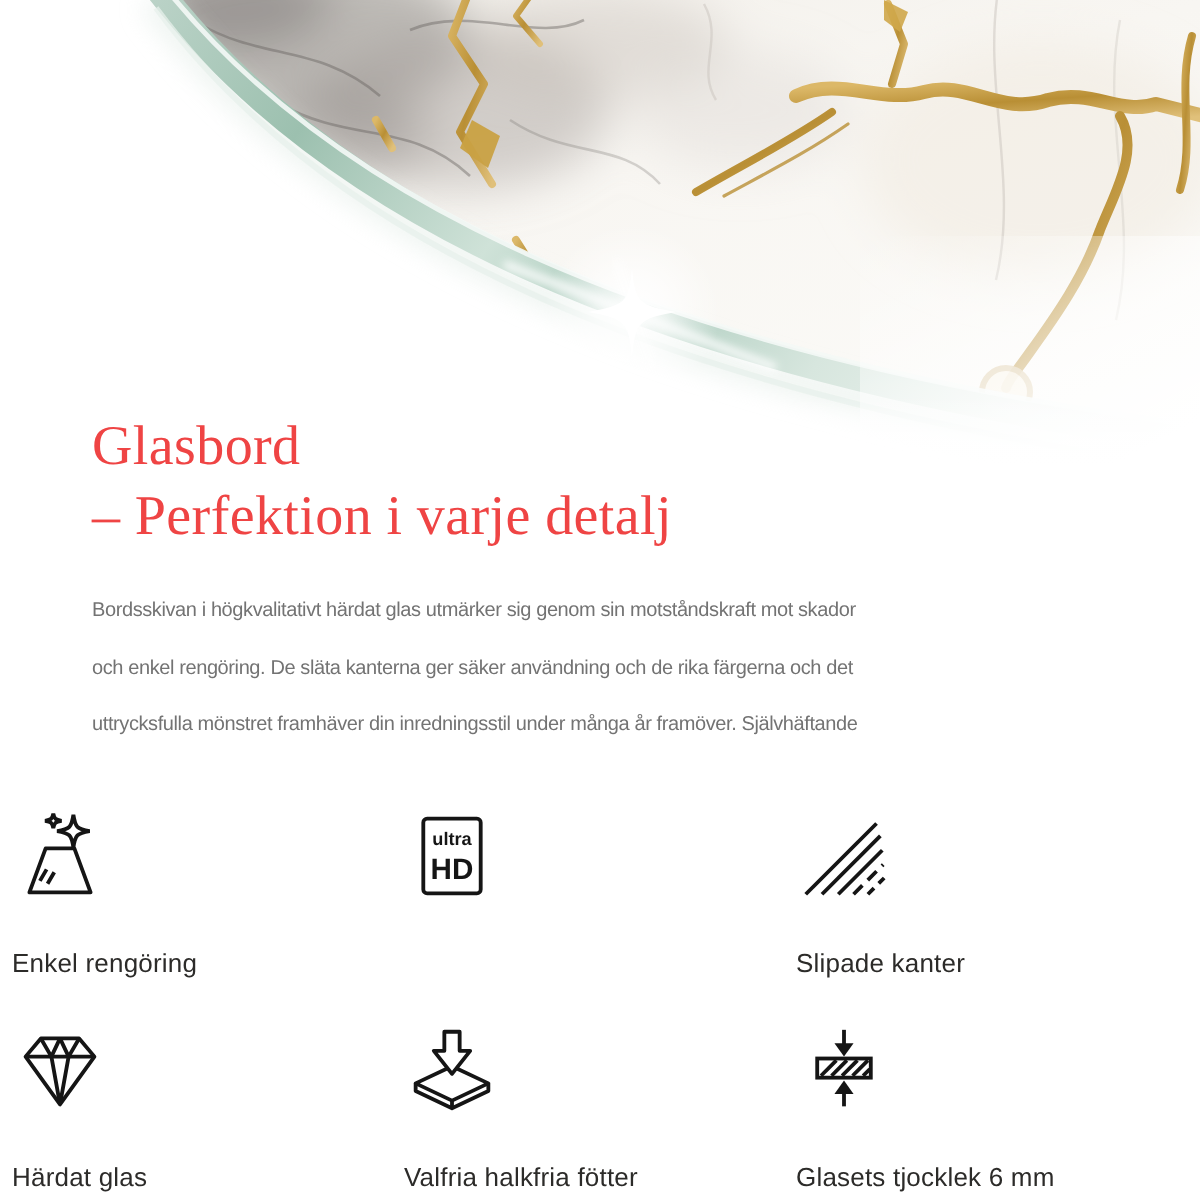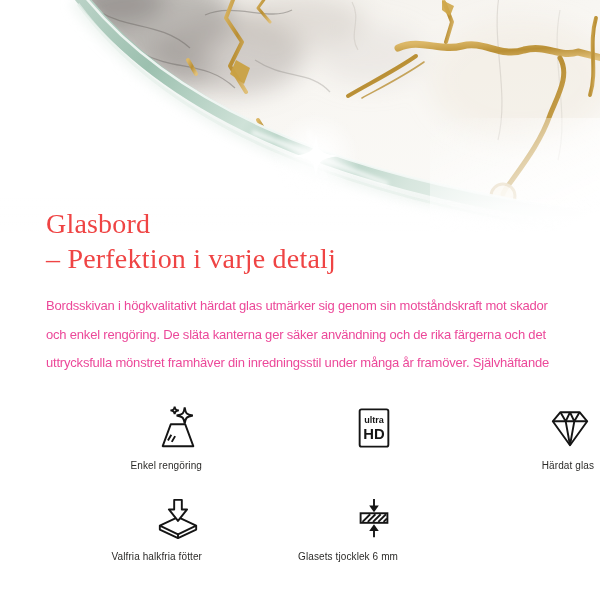--- a/index.html
+++ b/index.html
@@ -8,31 +8,31 @@
     background:#ffffff;
     font-family:"Liberation Sans","DejaVu Sans",sans-serif;
   }
   .hero{position:absolute;top:0;left:0;}
   .content{position:absolute;left:46px;right:40px;top:206px;}
   .heading{
     font-family:"Liberation Serif","DejaVu Serif",serif;
     font-weight:400;color:#ef4444;font-size:28px;line-height:35px;
     letter-spacing:.2px;margin:0 0 16px 0;
   }
-  .desc{color:#ec4899;font-size:13px;line-height:28.5px;letter-spacing:-0.2px;}
+  .desc{color:#737373;font-size:10px;line-height:28.5px;letter-spacing:-0.2px;}
   .desc div{white-space:nowrap;}
   .features{
     position:absolute;left:0;right:0;top:406px;
     display:grid;grid-template-columns:repeat(3,1fr);row-gap:24px;padding:0 6px;
   }
-  .feature{display:flex;flex-direction:column;align-items:flex-end;}
+  .feature{display:flex;flex-direction:column;align-items:flex-start;}
   .icon-box{height:44px;display:flex;align-items:flex-end;justify-content:center;}
   .icon-box svg{display:block;}
   .feature .label{
-    margin-top:8px;font-size:10px;line-height:15px;color:#2c2b29;letter-spacing:.1px;
+    margin-top:24px;font-size:13px;line-height:15px;color:#2c2b29;letter-spacing:.1px;
   }
   .ic{stroke:#151515;fill:none;stroke-width:2;}
 </style>
 </head>
 <body>
 
 <svg class="hero" width="600" height="232" viewBox="0 0 600 232">
   <defs>
     <clipPath id="mclip">
         <path d="M 74,-12 C 160,105 325,185 610,222 L 610,-12 Z"></path>
@@ -170,20 +170,34 @@
   <div class="feature">
     <div class="icon-box">
       <svg width="48" height="44" viewBox="0 0 50 46">
         <rect class="ic" x="10" y="3.5" width="30" height="39" rx="2" stroke-width="2.4"></rect>
         <text x="25" y="17.5" text-anchor="middle" font-size="9.5" font-weight="bold" fill="#151515" font-family="&quot;Liberation Sans&quot;,sans-serif">ultra</text>
         <text x="25" y="35" text-anchor="middle" font-size="15.5" font-weight="bold" fill="#151515" font-family="&quot;Liberation Sans&quot;,sans-serif">HD</text>
       </svg>
     </div>
   </div>
 
+  <div class="feature">
+    <div class="icon-box">
+      <svg width="48" height="44" viewBox="0 0 50 46">
+        <g class="ic" stroke-width="3.4">
+          <path d="M 5,43 L 42,6"></path>
+          <path d="M 13.5,43 L 44,12.5"></path>
+          <path d="M 22,43 L 45,20"></path>
+          <path d="M 30,43 L 45.5,27.5" stroke-dasharray="6.5,4"></path>
+          <path d="M 37.5,43 L 46,34.5" stroke-dasharray="4.5,3.5"></path>
+        </g>
+      </svg>
+    </div>
+    <div class="label">Slipade kanter</div>
+  </div>
 
   <div class="feature">
     <div class="icon-box">
       <svg width="48" height="44" viewBox="0 0 50 46">
         <g class="ic" stroke-linejoin="round">
           <path d="M 7,16 L 15,6.5 L 35,6.5 L 43,16 L 25,41 Z"></path>
           <path d="M 7,16 L 43,16"></path>
           <path d="M 15,6.5 L 20.5,16 L 25,41 M 25,6.5 L 20.5,16 M 25,6.5 L 29.5,16 L 25,41 M 35,6.5 L 29.5,16"></path>
         </g>
       </svg>

